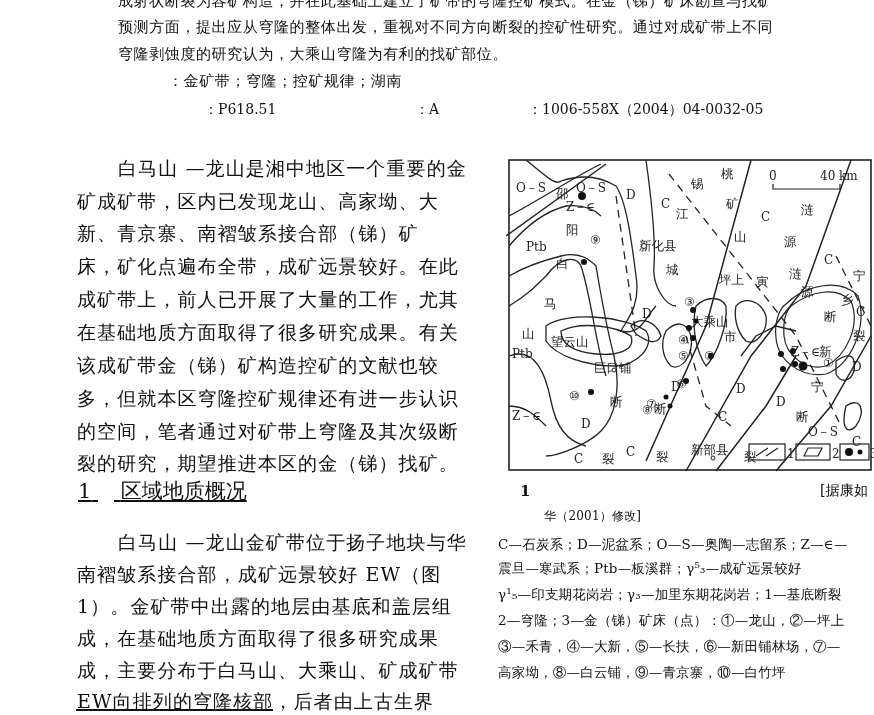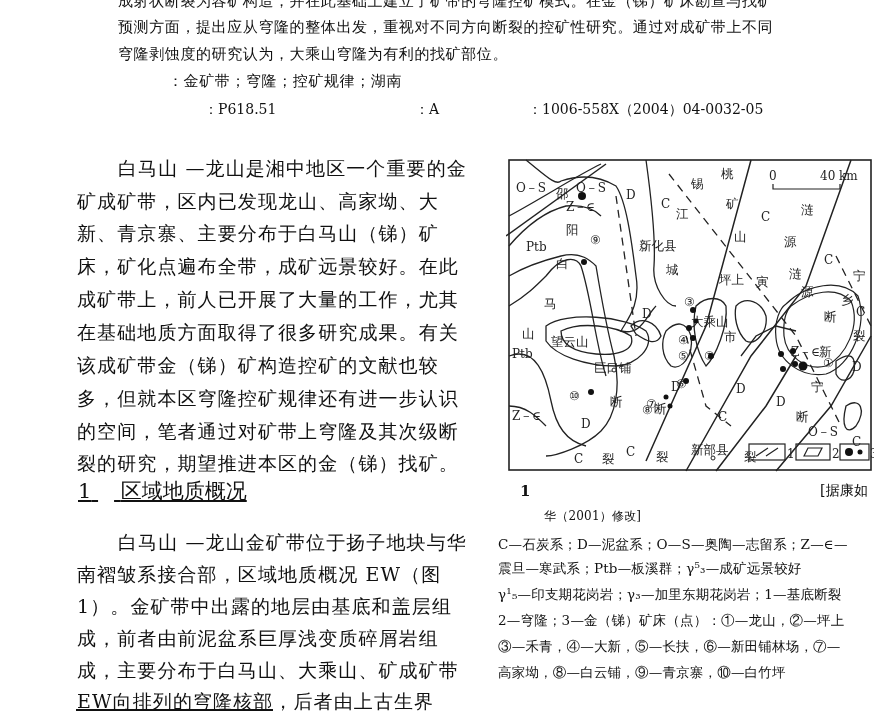--- a/index.html
+++ b/index.html
@@ -22,41 +22,41 @@
 <div class="abs abstract-line" style="left:118px; top:18px;">预测方面，提出应从穹隆的整体出发，重视对不同方向断裂的控矿性研究。通过对成矿带上不同</div>
 <div class="abs abstract-line" style="left:118px; top:45px;">穹隆剥蚀度的研究认为，大乘山穹隆为有利的找矿部位。</div>
 <div class="abs abstract-line" style="left:168px; top:72px;">：金矿带；穹隆；控矿规律；湖南</div>
 <div class="abs meta-line" style="left:204px; top:101px;">：P618.51</div>
 <div class="abs meta-line" style="left:415px; top:101px;">：A</div>
 <div class="abs meta-line" style="left:528px; top:101px;">：1006-558X（2004）04-0032-05</div>
 
 <div>
   <div class="abs body-line" style="left:118px; top:152px;">白马山 —龙山是湘中地区一个重要的金</div>
   <div class="abs body-line" style="left:77px; top:185px;">矿成矿带，区内已发现龙山、高家坳、大</div>
-  <div class="abs body-line" style="left:77px; top:217px;">新、青京寨、主要分布于白马山（锑）矿</div>
+  <div class="abs body-line" style="left:77px; top:217px;">新、青京寨、南褶皱系接合部（锑）矿</div>
   <div class="abs body-line" style="left:77px; top:250px;">床，矿化点遍布全带，成矿远景较好。在此</div>
   <div class="abs body-line" style="left:77px; top:283px;">成矿带上，前人已开展了大量的工作，尤其</div>
   <div class="abs body-line" style="left:77px; top:316px;">在基础地质方面取得了很多研究成果。有关</div>
   <div class="abs body-line" style="left:77px; top:349px;">该成矿带金（锑）矿构造控矿的文献也较</div>
   <div class="abs body-line" style="left:77px; top:382px;">多，但就本区穹隆控矿规律还有进一步认识</div>
   <div class="abs body-line" style="left:77px; top:415px;">的空间，笔者通过对矿带上穹隆及其次级断</div>
   <div class="abs body-line" style="left:77px; top:447px;">裂的研究，期望推进本区的金（锑）找矿。</div>
 </div>
 
 <div class="abs heading" style="left:78px; top:477px;text-decoration:underline;">
   <span>1</span>
   <span style="display:inline-block; width:16px;"></span>
   <span>区域地质概况</span>
 </div>
 
 <div>
   <div class="abs body-line" style="left:118px; top:526px;">白马山 —龙山金矿带位于扬子地块与华</div>
-  <div class="abs body-line" style="left:77px; top:558px;">南褶皱系接合部，区域地质概况 EW（图</div>
+  <div class="abs body-line" style="left:77px; top:558px;">南褶皱系接合部，成矿远景较好 EW（图</div>
   <div class="abs body-line" style="left:77px; top:590px;">1）。金矿带中出露的地层由基底和盖层组</div>
-  <div class="abs body-line" style="left:77px; top:622px;">成，前者由前泥盆系巨厚浅变质碎屑岩组</div>
+  <div class="abs body-line" style="left:77px; top:622px;">成，在基础地质方面取得了很多研究成果</div>
   <div class="abs body-line" style="left:77px; top:654px;">成，主要分布于白马山、大乘山、矿成矿带</div>
   <div class="abs body-line" style="left:77px; top:685px;">EW向排列的穹隆核部，后者由上古生界</div>
 </div>
 <div class="rule"></div>
 
 <svg class="abs" style="left:506px; top:156px;" width="368" height="318" viewBox="0 0 368 318">
   <g fill="none" stroke="#222" stroke-width="1.3">
 
     <rect x="3" y="4" width="362" height="310" stroke-width="1.6"></rect>
 

